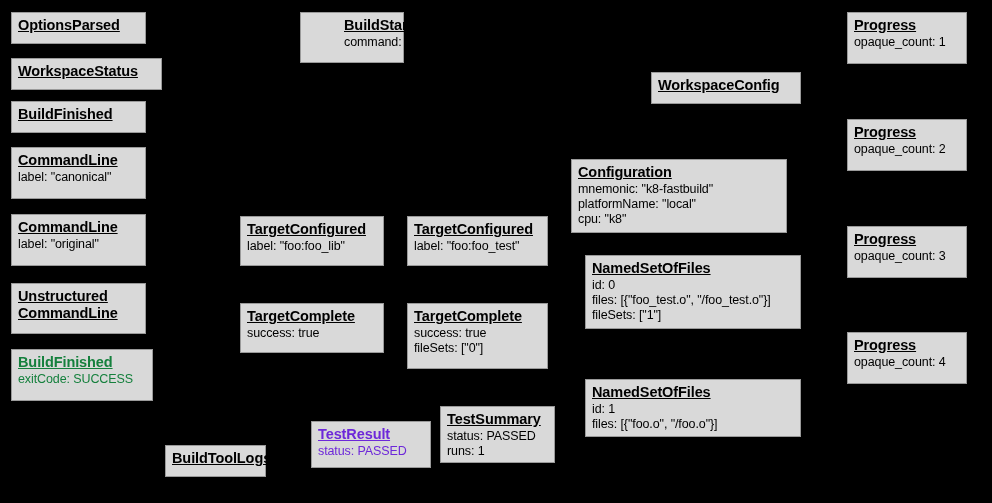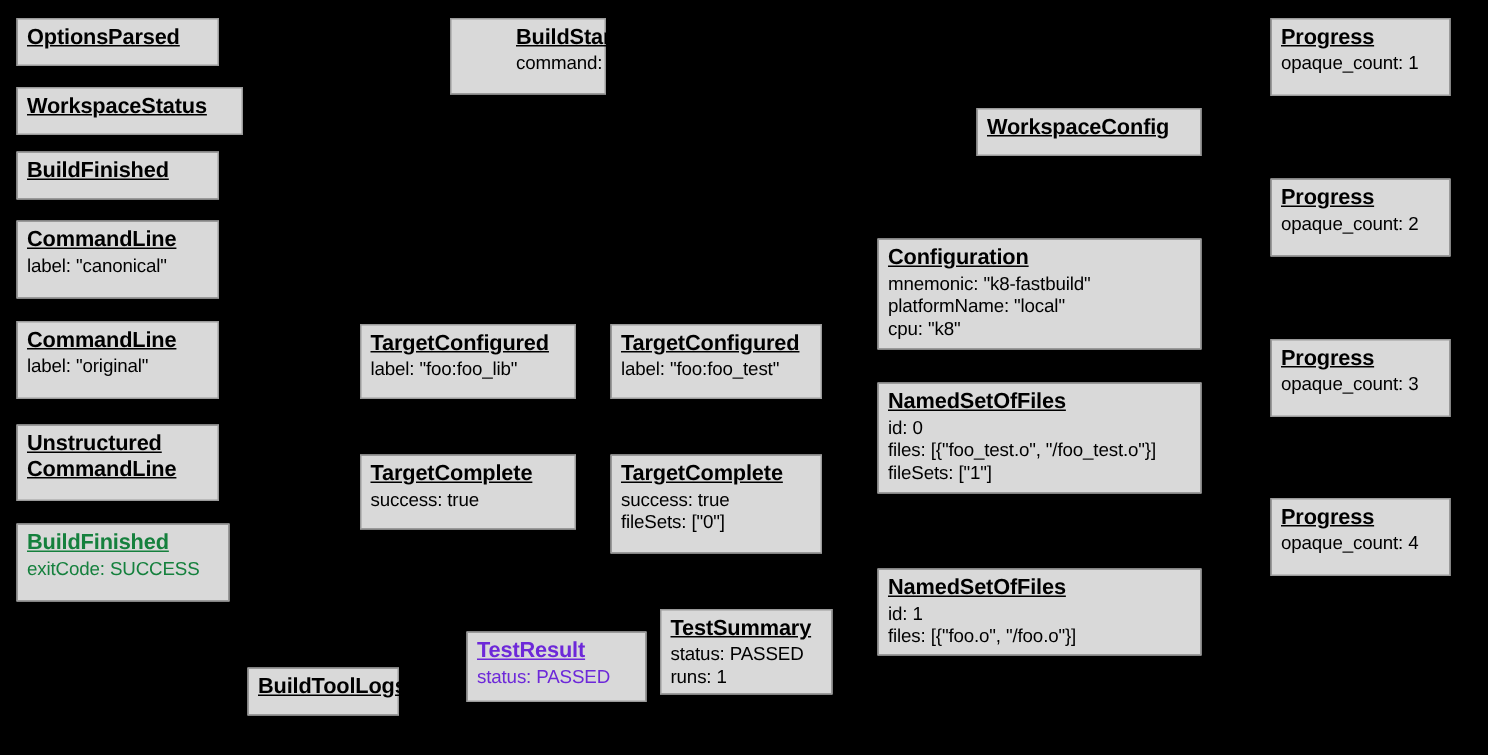--- a/index.html
+++ b/index.html
@@ -121,21 +121,21 @@
     <div class="node" style="left: 440px; top: 406px; width: 115px; height: 57px; background: rgb(217, 217, 217); border-color: rgb(154, 154, 154); color: rgb(0, 0, 0);">
       <div class="node-title">TestSummary</div>
       <div class="node-fields">
         <div class="node-field">status: PASSED</div>
         <div class="node-field">runs: 1</div>
       </div>
     </div>
     <div class="node" style="left: 651px; top: 72px; width: 150px; height: 32px; background: rgb(217, 217, 217); border-color: rgb(154, 154, 154); color: rgb(0, 0, 0);">
       <div class="node-title">WorkspaceConfig</div>
     </div>
-    <div class="node" style="left: 585px; top: 159px; width: 216px; height: 74px; background: rgb(217, 217, 217); border-color: rgb(154, 154, 154); color: rgb(0, 0, 0);">
+    <div class="node" style="left: 571px; top: 159px; width: 216px; height: 74px; background: rgb(217, 217, 217); border-color: rgb(154, 154, 154); color: rgb(0, 0, 0);">
       <div class="node-title">Configuration</div>
       <div class="node-fields">
         <div class="node-field">mnemonic: "k8-fastbuild"</div>
         <div class="node-field">platformName: "local"</div>
         <div class="node-field">cpu: "k8"</div>
       </div>
     </div>
     <div class="node" style="left: 585px; top: 255px; width: 216px; height: 74px; background: rgb(217, 217, 217); border-color: rgb(154, 154, 154); color: rgb(0, 0, 0);">
       <div class="node-title">NamedSetOfFiles</div>
       <div class="node-fields">

